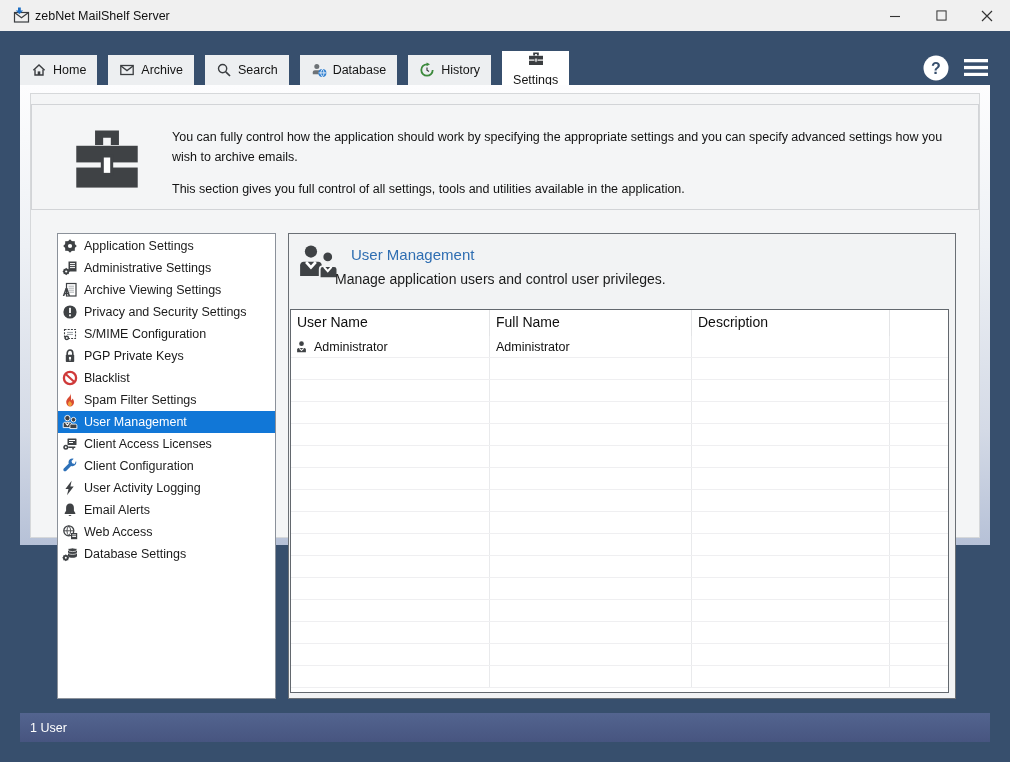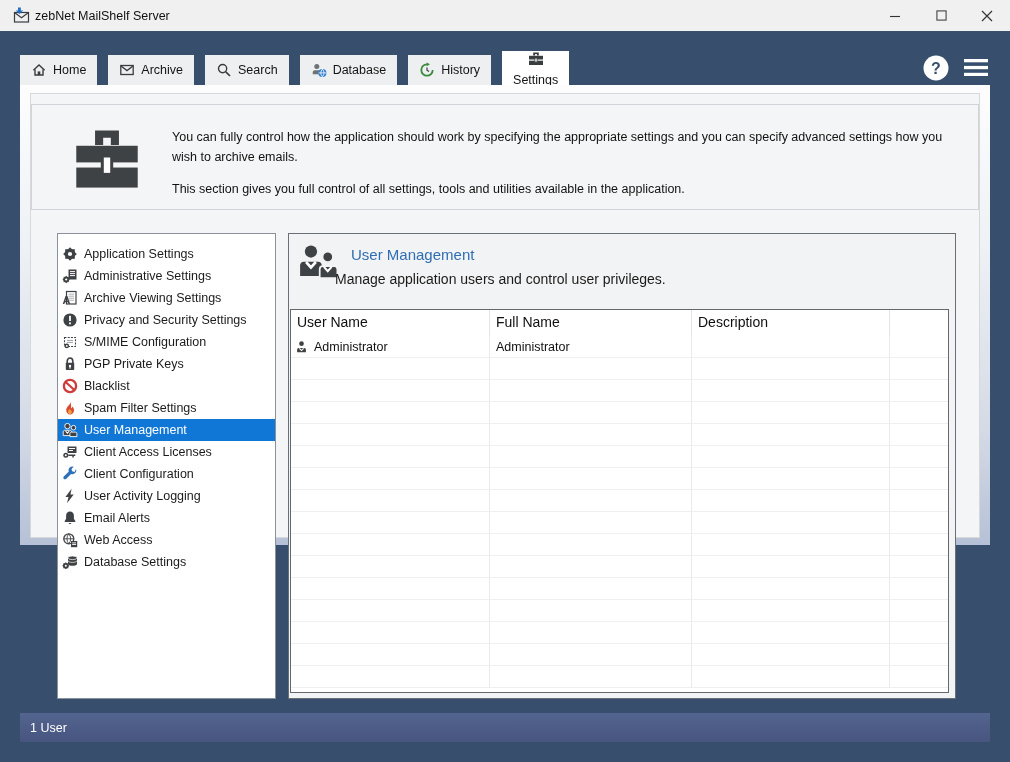--- a/index.html
+++ b/index.html
@@ -44,21 +44,21 @@
 
   
   .intro-box { position:absolute; left:0; right:0; top:10px; height:106px; border:1px solid #d2d4d7; }
   .intro-icon { position:absolute; left:36px; top:22px; width:78px; height:64px; }
   .intro-text { position:absolute; left:140px; right:26px; top:22px; }
   .intro-text p { margin:0 0 12px 0; font-size:12.5px; line-height:20px; color:#121212; }
 
   
   .sidebar {
     position:absolute; left:26px; top:139px; width:219px; height:466px;
-    background:#ffffff; border:1px solid #8b919a; padding-top:9px; overflow:hidden;
+    background:#ffffff; border:1px solid #8b919a; padding-top:1px; overflow:hidden;
   }
   .side-item { height:22px; display:flex; align-items:center; gap:6px; padding-left:4px; cursor:default; white-space:nowrap; }
   .side-item .sicon { width:16px; height:16px; flex:none; }
   .side-item.selected { background:#1177d7; color:#ffffff; }
 
   
   .right-panel {
     position:absolute; left:257px; top:139px; width:668px; height:466px;
     background:#f2f3f4; border:1px solid #6a6f75;
   }

